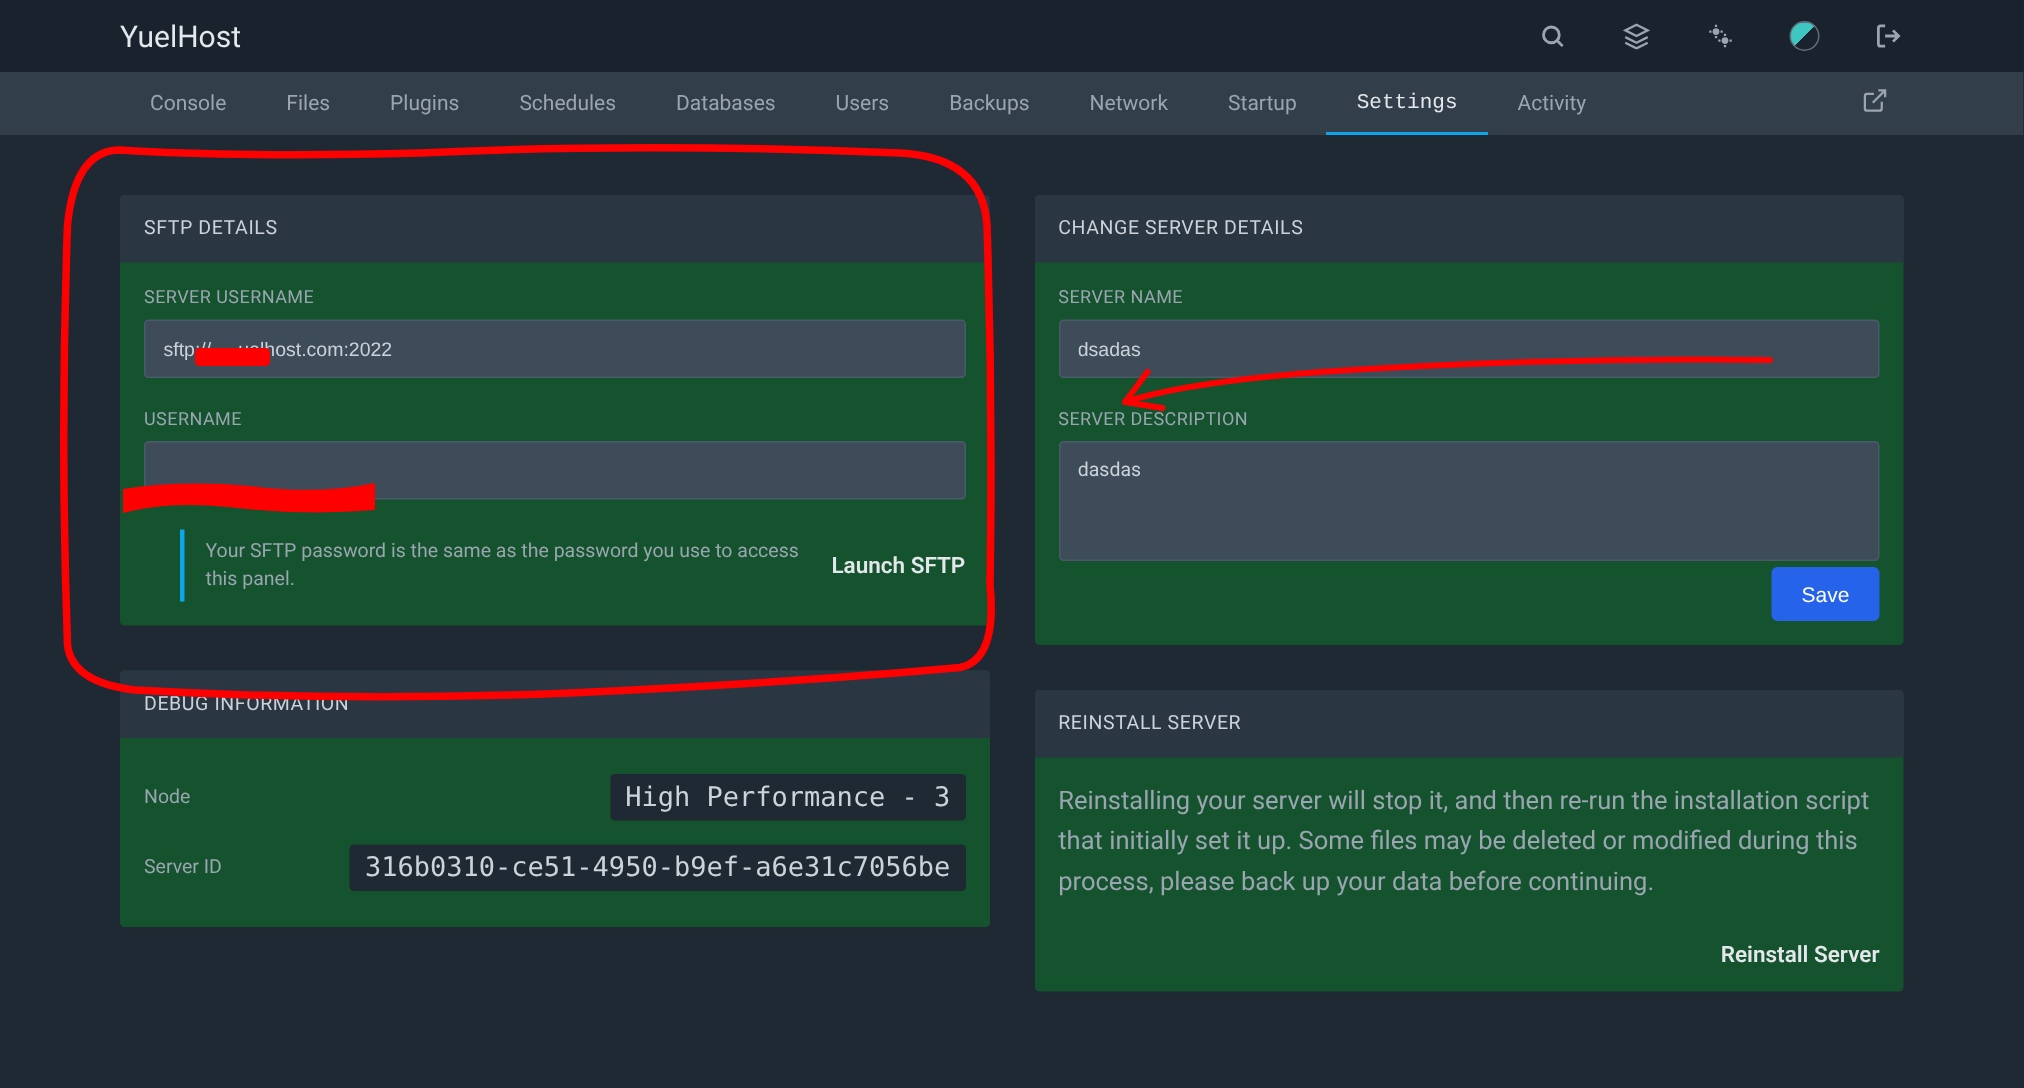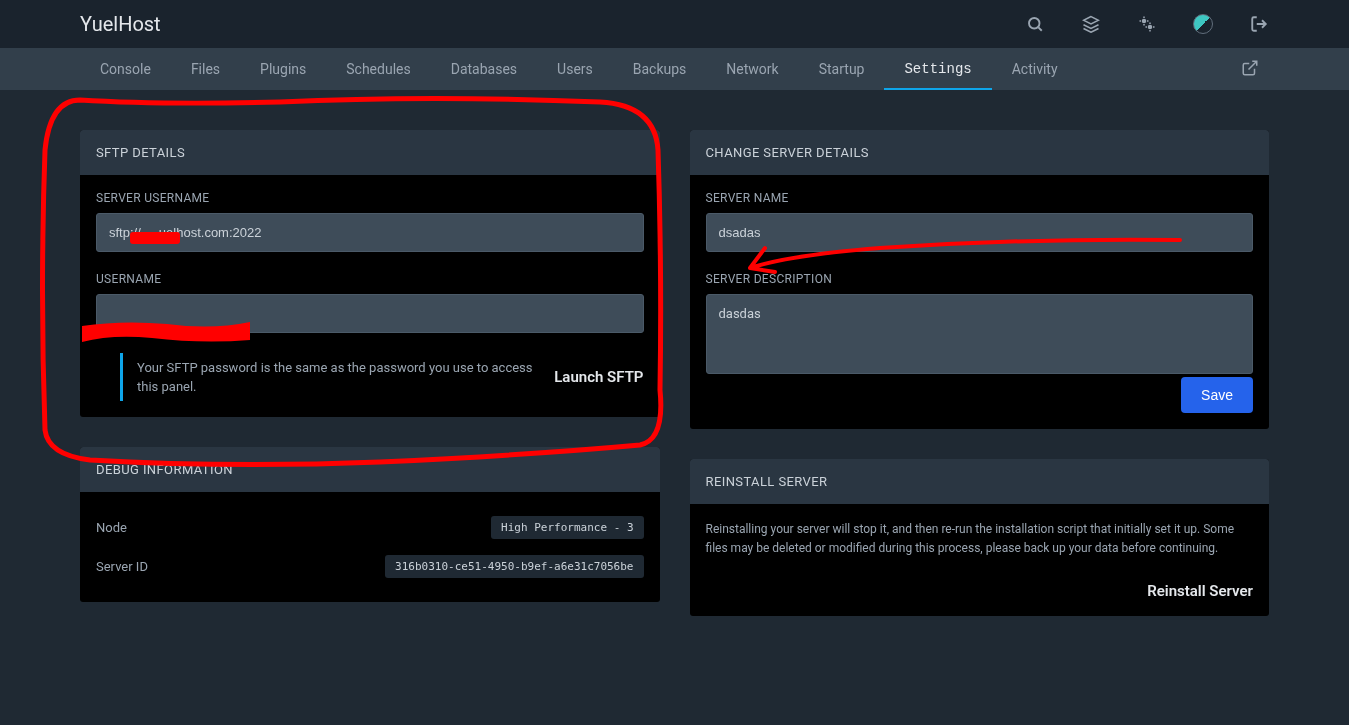--- a/index.html
+++ b/index.html
@@ -84,21 +84,21 @@
 }
 .nav-ext-icon svg { width: 18px; height: 18px; }
 .content {
   display: flex;
   gap: 30px;
   padding: 40px 80px 0 80px;
 }
 .col-left { flex: 1; }
 .col-right { flex: 1; }
 .card {
-  background: #000000;
+  background: #14532d;
   border-radius: 3px;
   margin-bottom: 30px;
 }
 .card-header {
   background: #2a3642;
   padding: 15px 16px;
   font-size: 13px;
   color: #cbd2d9;
   letter-spacing: 0.4px;
   border-radius: 3px 3px 0 0;
@@ -164,21 +164,21 @@
   border: none;
   padding: 10px 20px;
   border-radius: 4px;
   font-size: 14px;
   font-weight: 500;
   cursor: pointer;
   float: right;
 }
 .card-body::after { content: ''; display: table; clear: both; }
 .reinstall-text {
-  font-size: 12px;
+  font-size: 17px;
   color: #9aa5b1;
   line-height: 1.6;
   margin-bottom: 24px;
 }
 .reinstall-btn {
   color: #e4e7eb;
   font-weight: 600;
   font-size: 15px;
   cursor: pointer;
   float: right;
@@ -193,21 +193,21 @@
 .debug-label {
   font-size: 13px;
   color: #9aa5b1;
 }
 .code-badge {
   background: #1f2933;
   color: #cbd2d9;
   padding: 5px 10px;
   border-radius: 3px;
   font-family: "SFMono-Regular", Consolas, monospace;
-  font-size: 11px;
+  font-size: 18px;
 }
 
 .scribble {
   position: absolute;
   pointer-events: none;
 }
 .scribble svg { display: block; }
 </style>
 </head>
 <body>

